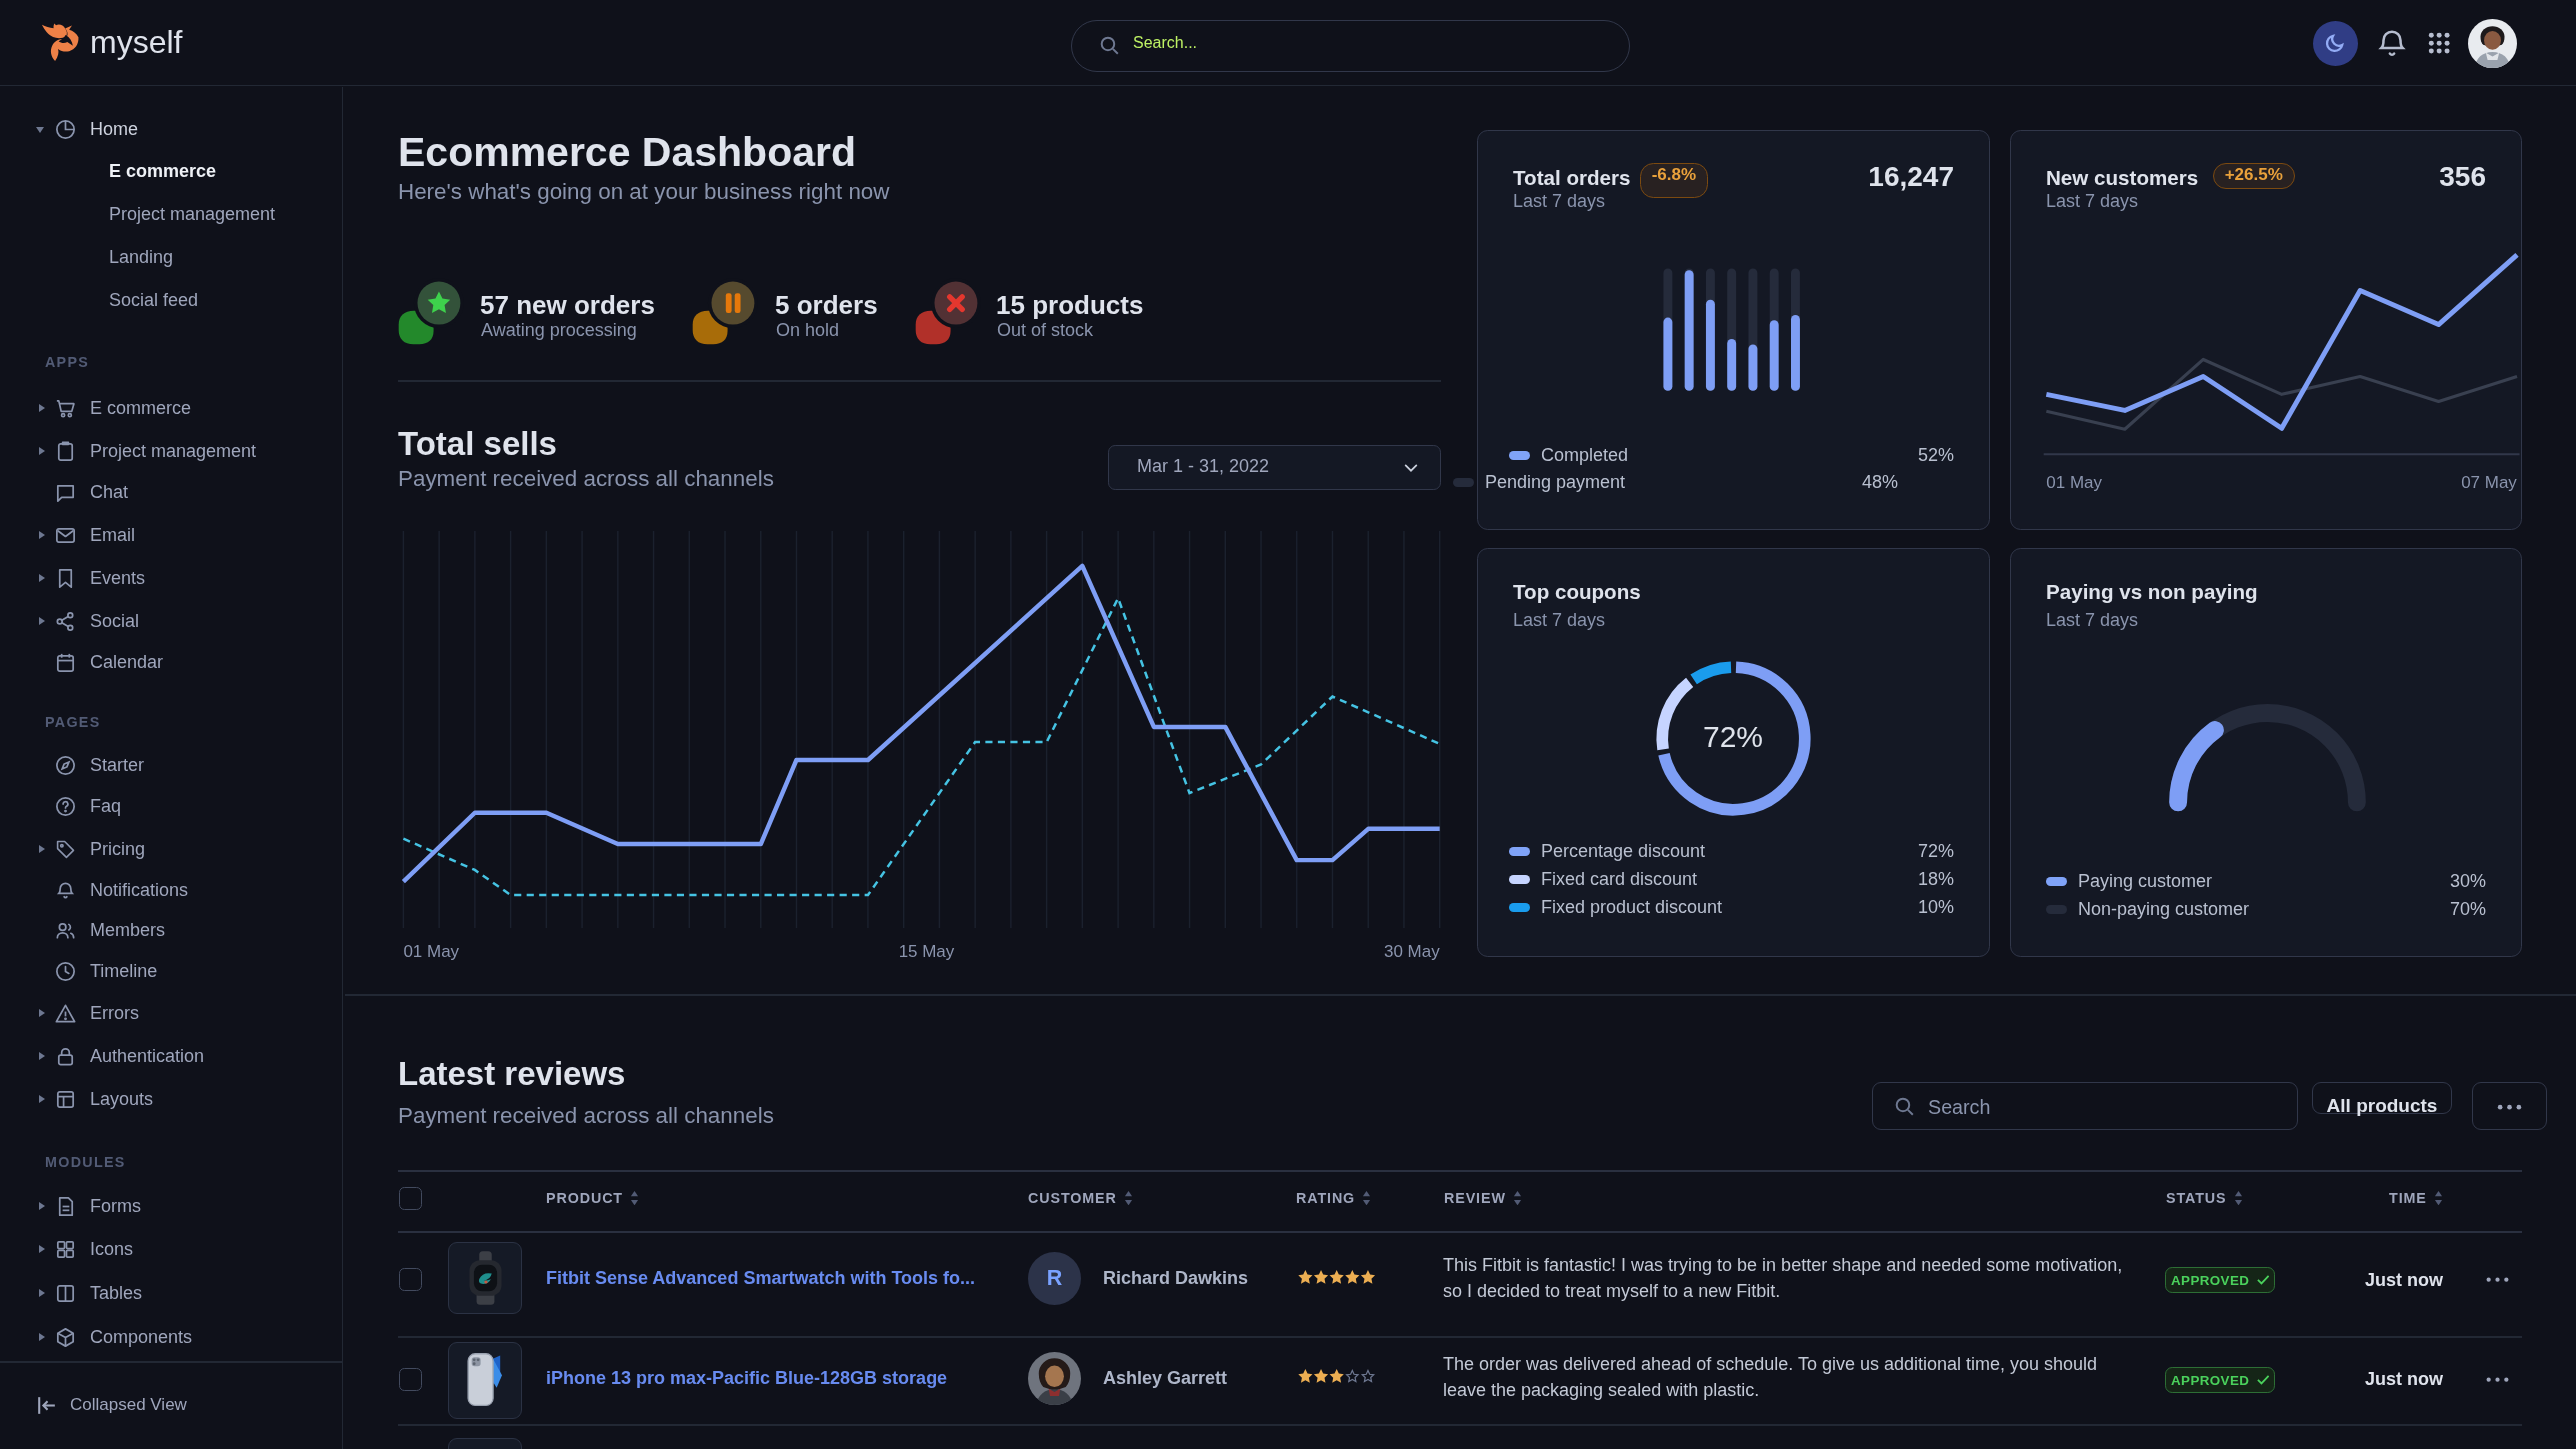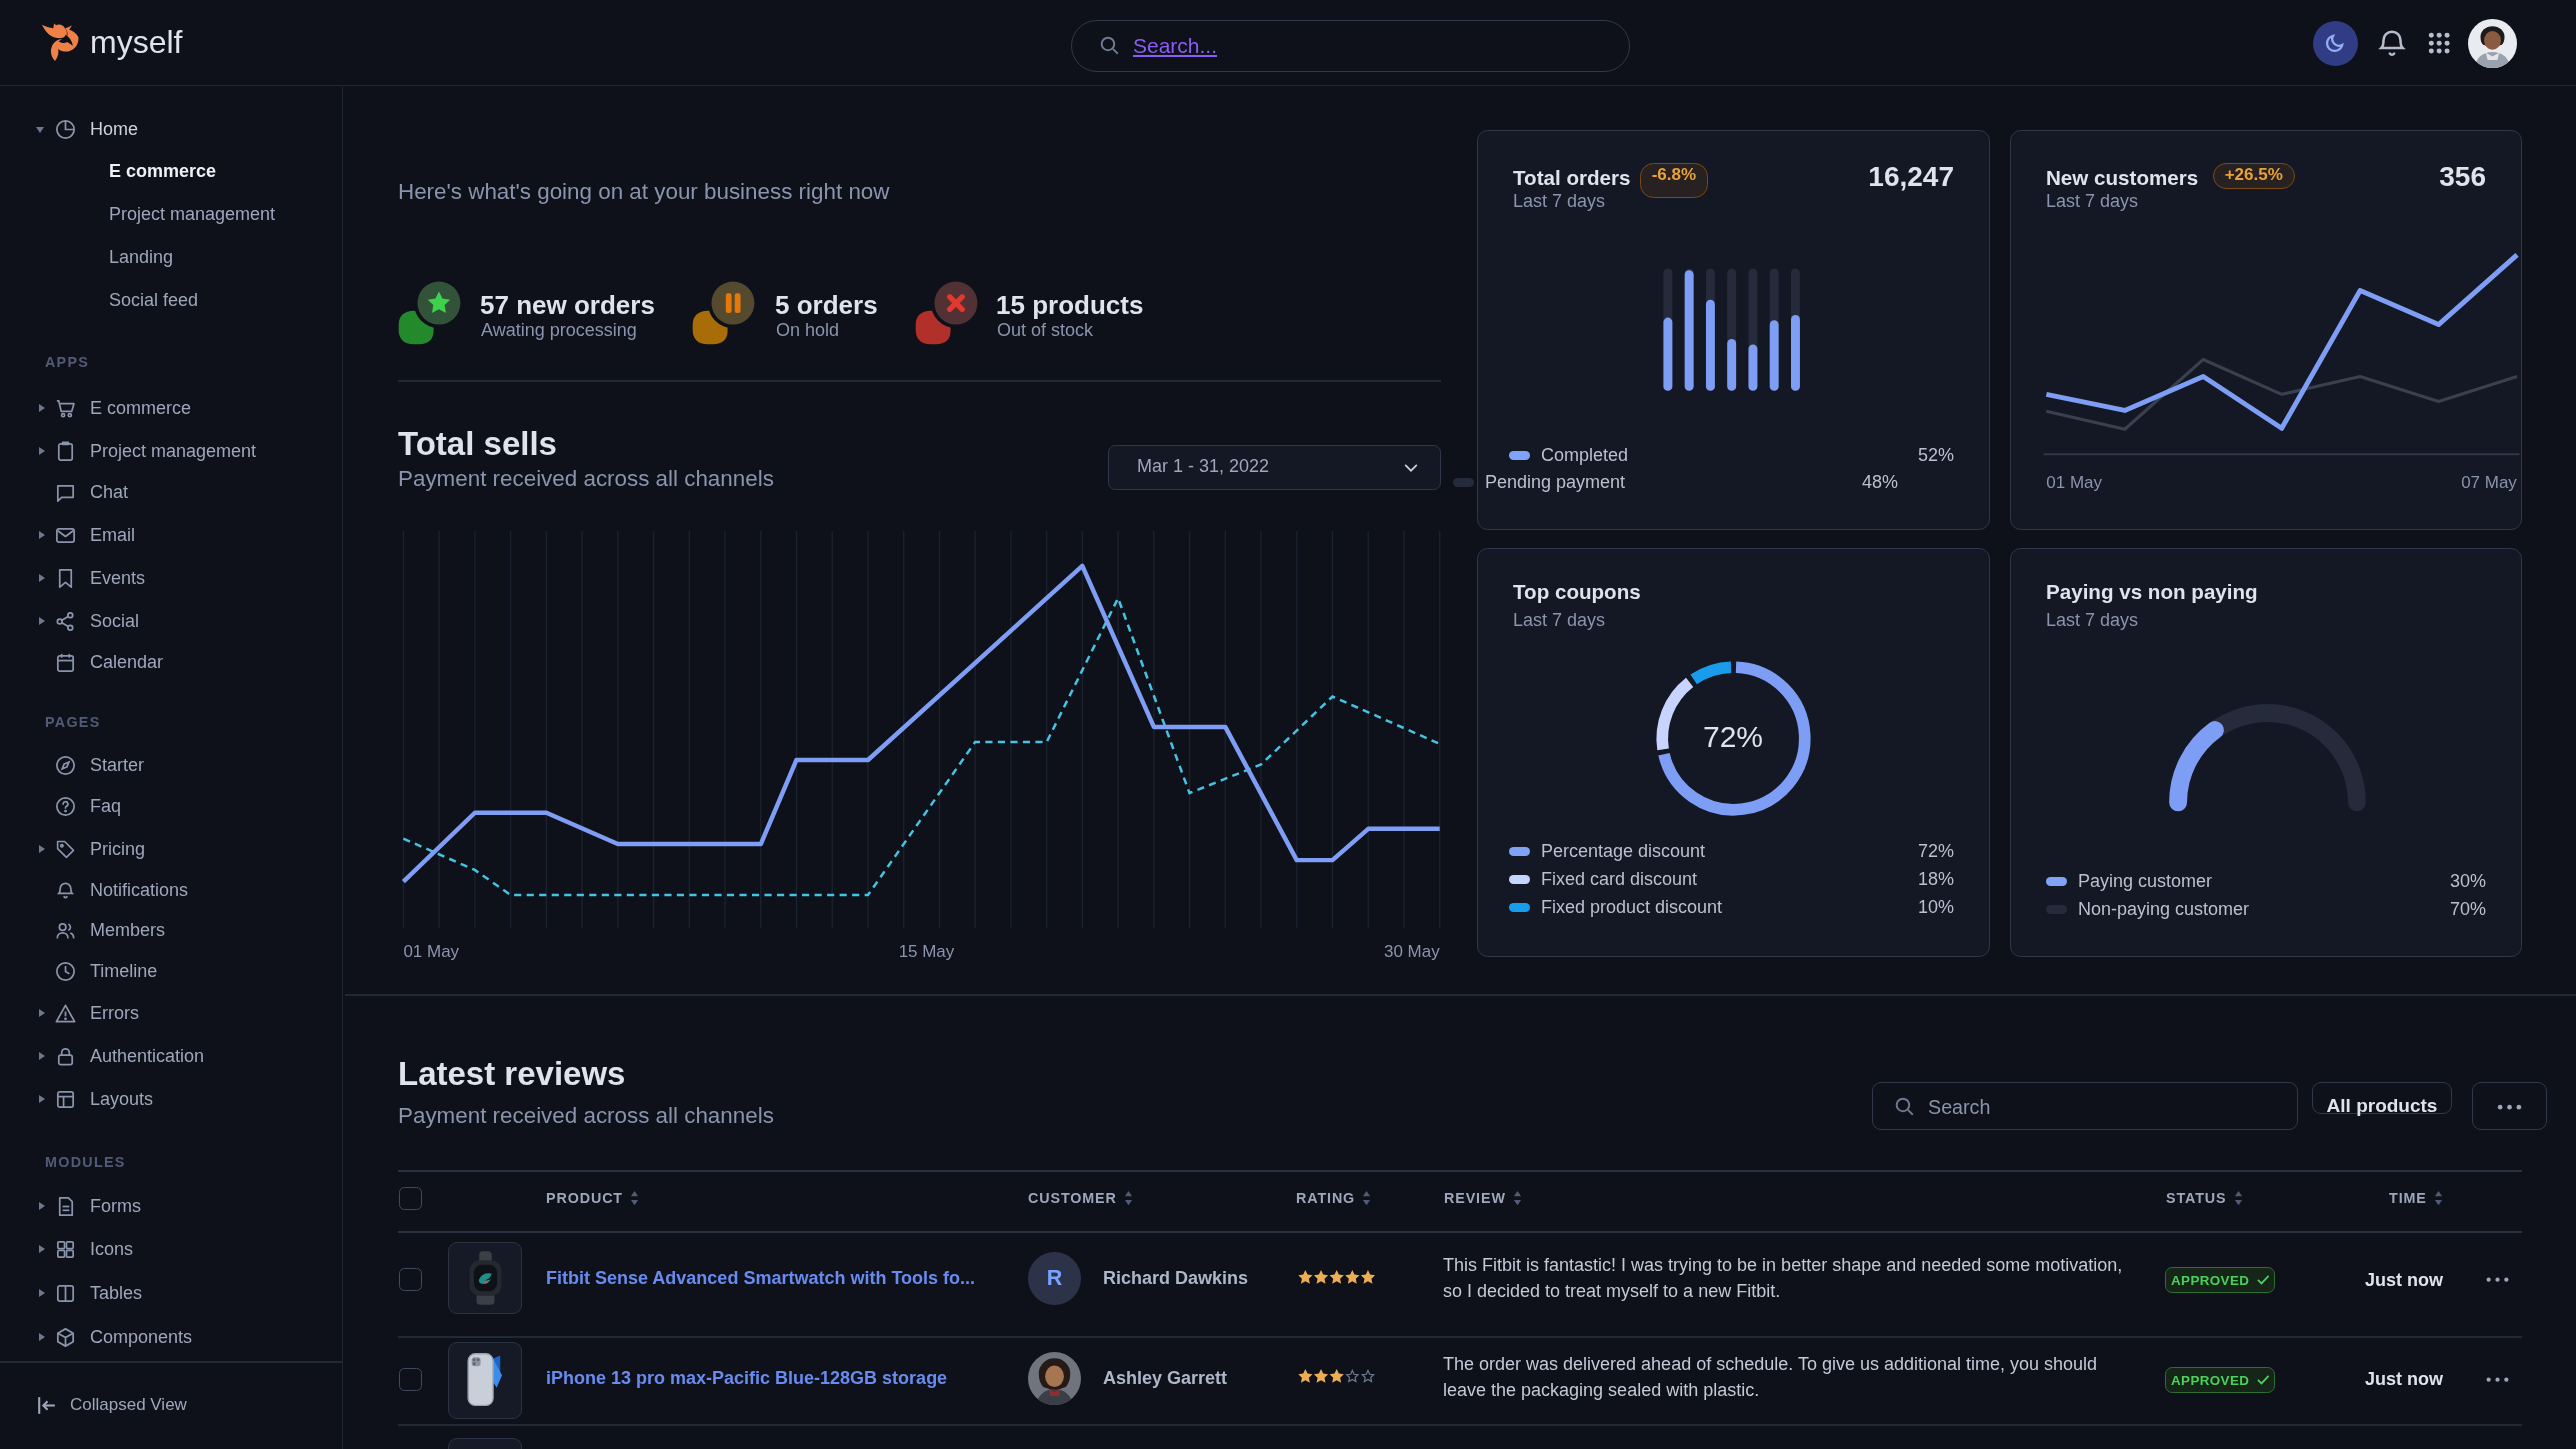--- a/index.html
+++ b/index.html
@@ -33,21 +33,21 @@
     <path fill="#ee8147" d="M26 6 L33.4 2.6 L30.4 7.4 C34.6 8.6 38.2 11.2 40.4 15.4 C40.9 22.8 36.8 28.6 30.4 30.4 C26.2 31.5 21.8 30.6 18.4 28 C19.6 31.8 18.6 35.8 15.2 41 C10.6 36.2 9.4 29.6 12.2 24.2 C14.4 20 18.6 17.4 23.2 17.2 C26.4 17 28.2 15.4 28.6 12.6 C28.8 10 27.8 7.6 26 6 Z"></path>
     <path fill="#0f111a" d="M26.6 13 C31 15.8 33.6 19.6 34.4 24.6 L28.4 20.6 C25.2 22.2 21.6 21.8 19 19.6 C22.2 18.2 24.8 16 26.6 13 Z"></path>
   </svg>
   <div class="txt" style="left:90px;top:24px;font-size:32px;font-weight:500;color:#dfe3ec;">myself</div>
 
   <div class="abs" style="left:1071px;top:19.7px;width:559px;height:52px;border:1.8px solid #31374a;border-radius:26px;box-sizing:border-box;"></div>
   <svg class="abs" style="left:1099px;top:35px;" width="21.5" height="21.5" viewBox="0 0 24 24" fill="none" stroke="#6e7891" stroke-width="2.2">
       <circle cx="10" cy="10" r="7"></circle>
       <line x1="15.5" y1="15.5" x2="21" y2="21"></line>
     </svg>
-  <div class="txt" style="left:1133px;top:34px;font-size:21px;color:#8b5cf6;text-decoration:underline;">Search...</div>
+  <div class="txt" style="left:1133px;top:34px;font-size:16px;color:#bef264;">Search...</div>
 
   <div class="abs" style="left:2313px;top:20.6px;width:45px;height:45px;border-radius:50%;background:#303d85;"></div>
   <svg class="abs" style="left:2324px;top:31px;" width="23" height="23" viewBox="0 0 24 24" fill="none" stroke="#93acf5" stroke-width="2.4" stroke-linecap="round">
       <path d="M19 14.5 A 8 8 0 1 1 9.5 5 A 7 7 0 0 0 19 14.5 Z"></path>
     </svg>
   <svg class="abs" style="left:2375px;top:26px;" width="34" height="34" viewBox="0 0 24 24" fill="none" stroke="#b6bdcf" stroke-width="1.8" stroke-linecap="round">
       <path d="M6 10 a6 6 0 1 1 12 0 c0 4 1.5 5.5 1.5 5.5 h-15 c0 0 1.5-1.5 1.5-5.5Z"></path>
       <path d="M10.5 19.5 a1.8 1.8 0 0 0 3 0"></path>
     </svg>
   <svg class="abs" style="left:2428px;top:32px;" width="22.4" height="22.4" viewBox="0 0 27 27" fill="#b6bdcf">
@@ -265,20 +265,21 @@
     </div>
   </div>
   <div class="abs" style="left:0;top:1361px;width:343px;height:1.8px;background:#222834;"></div>
   <svg class="abs" style="left:34px;top:1393px;" width="25" height="25" viewBox="0 0 24 24" fill="none" stroke="#9fa6bc" stroke-width="2">
       <line x1="5" y1="4" x2="5" y2="20"></line>
       <line x1="9" y1="12" x2="20" y2="12"></line>
       <polyline points="13,8 9,12 13,16"></polyline>
     </svg>
   <div class="txt" style="left:70px;top:1395px;font-size:17px;color:#9fa6bc;">Collapsed View</div>
 
+  <div class="txt" style="left:398px;top:129px;font-size:41px;font-weight:bold;color:#dfe3ec;">Ecommerce Dashboard</div>
   <div class="txt" style="left:398px;top:179px;font-size:22.4px;color:#8a94ad;">Here's what's going on at your business right now</div>
 
   <svg class="abs" style="left:396px;top:278px;" width="68" height="68" viewBox="0 0 76 76">
     <path fill="#23892b" d="M3 52 C3 42 9 37 20 36.5 L27 36.5 C37 36.5 42 42 42 51 L42 59 C42 69 36 74 26 74 L19.5 74 C9 74 3 68 3 58 Z"></path>
     <circle cx="48" cy="28" r="28" fill="#0f111a"></circle>
     <circle cx="48" cy="28" r="24" fill="#33523a"></circle>
     <path fill="#3ed24c" d="M48 15 l3.9 7.9 8.7 1.3 -6.3 6.1 1.5 8.7 -7.8-4.1 -7.8 4.1 1.5-8.7 -6.3-6.1 8.7-1.3 z"></path>
   </svg>
   <div class="txt" style="left:480px;top:290px;font-size:26px;font-weight:bold;color:#dfe3ec;">57 new orders</div>
   <div class="txt" style="left:481px;top:320px;font-size:18px;color:#8a94ad;">Awating processing</div>

